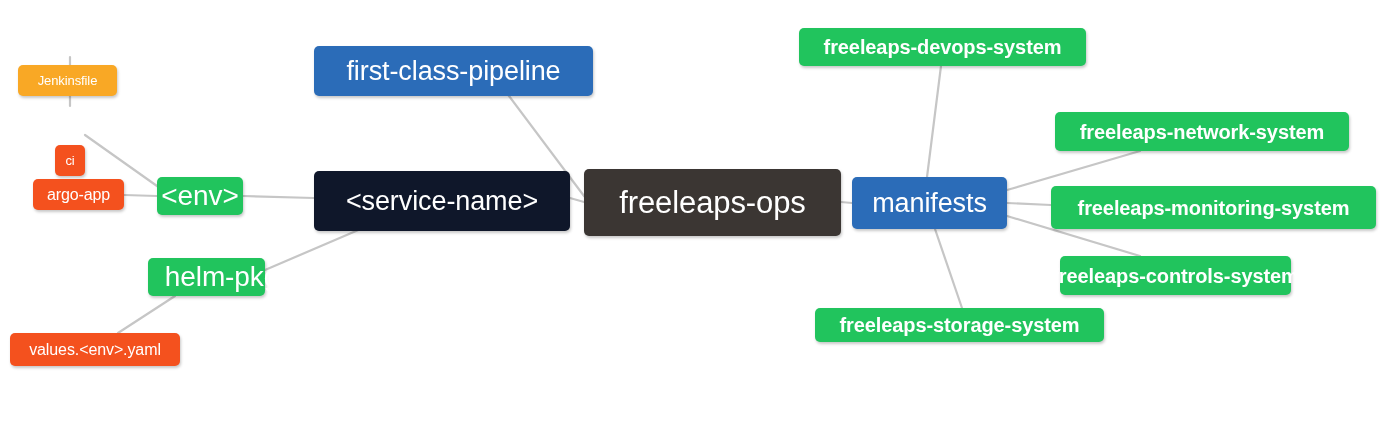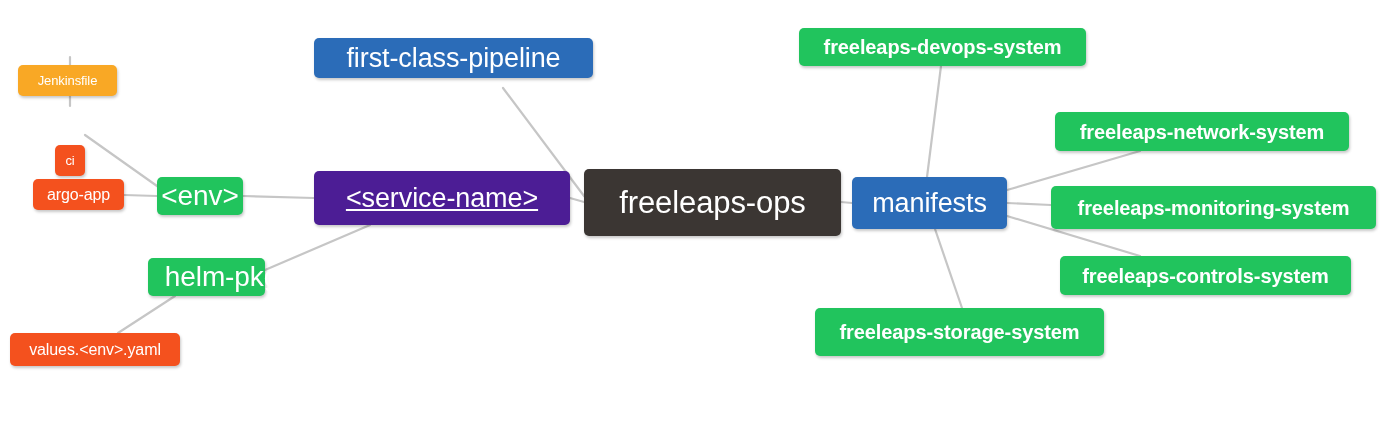--- a/index.html
+++ b/index.html
@@ -64,27 +64,27 @@
       <line x1="927" y1="177" x2="941" y2="66" stroke="#c6c6c6" stroke-width="2.2" stroke-linecap="round"></line>
       <line x1="1007" y1="190" x2="1140" y2="151" stroke="#c6c6c6" stroke-width="2.2" stroke-linecap="round"></line>
       <line x1="1007" y1="203" x2="1051" y2="205" stroke="#c6c6c6" stroke-width="2.2" stroke-linecap="round"></line>
       <line x1="1007" y1="216" x2="1140" y2="256" stroke="#c6c6c6" stroke-width="2.2" stroke-linecap="round"></line>
       <line x1="935" y1="229" x2="962" y2="308" stroke="#c6c6c6" stroke-width="2.2" stroke-linecap="round"></line>
     </svg>
   <div id="node-layer">
       <div class="node tier-root" style="left: 584px; top: 169px; width: 257px; height: 67px; background: rgb(59, 54, 51);">
         <span>freeleaps-ops</span>
       </div>
-      <div class="node tier-main" style="left: 314px; top: 171px; width: 256px; height: 54px; background: #4c1d95; text-decoration: underline;">
+      <div class="node tier-main" style="left: 314px; top: 171px; width: 256px; height: 60px; background: #0f172a;">
         <span>&lt;service-name&gt;</span>
       </div>
       <div class="node tier-main" style="left: 852px; top: 177px; width: 155px; height: 52px; background: rgb(43, 108, 184);">
         <span>manifests</span>
       </div>
-      <div class="node tier-main" style="left: 314px; top: 38px; width: 279px; height: 40px; background: rgb(43, 108, 184);">
+      <div class="node tier-main" style="left: 314px; top: 46px; width: 279px; height: 50px; background: rgb(43, 108, 184);">
         <span>first-class-pipeline</span>
       </div>
       <div class="node tier-mid" style="left: 157px; top: 177px; width: 86px; height: 38px; background: rgb(33, 196, 93);">
         <span>&lt;env&gt;</span>
       </div>
       <div class="node tier-mid" style="left: 148px; top: 258px; width: 117px; height: 38px; background: rgb(33, 196, 93); padding-left: 31px;">
         <span>helm-pkg</span>
       </div>
       <div class="node tier-tiny" style="left: 18px; top: 26px; width: 99px; height: 31px; background: rgb(249, 168, 37);">
         <span>Jenkinsfile</span>
@@ -100,20 +100,20 @@
       </div>
       <div class="node tier-sub" style="left: 799px; top: 28px; width: 287px; height: 38px; background: rgb(33, 196, 93);">
         <span>freeleaps-devops-system</span>
       </div>
       <div class="node tier-sub" style="left: 1055px; top: 112px; width: 294px; height: 39px; background: rgb(33, 196, 93);">
         <span>freeleaps-network-system</span>
       </div>
       <div class="node tier-sub" style="left: 1051px; top: 186px; width: 325px; height: 43px; background: rgb(33, 196, 93);">
         <span>freeleaps-monitoring-system</span>
       </div>
-      <div class="node tier-sub" style="left: 1060px; top: 256px; width: 291px; height: 39px; background: rgb(33, 196, 93);">
+      <div class="node tier-sub" style="left: 1060px; top: 256px; width: 231px; height: 39px; background: rgb(33, 196, 93);">
         <span>freeleaps-controls-system</span>
       </div>
-      <div class="node tier-sub" style="left: 815px; top: 308px; width: 289px; height: 48px; background: rgb(33, 196, 93);">
+      <div class="node tier-sub" style="left: 815px; top: 308px; width: 289px; height: 34px; background: rgb(33, 196, 93);">
         <span>freeleaps-storage-system</span>
       </div>
     </div>
 </div>
 
 </body></html>

